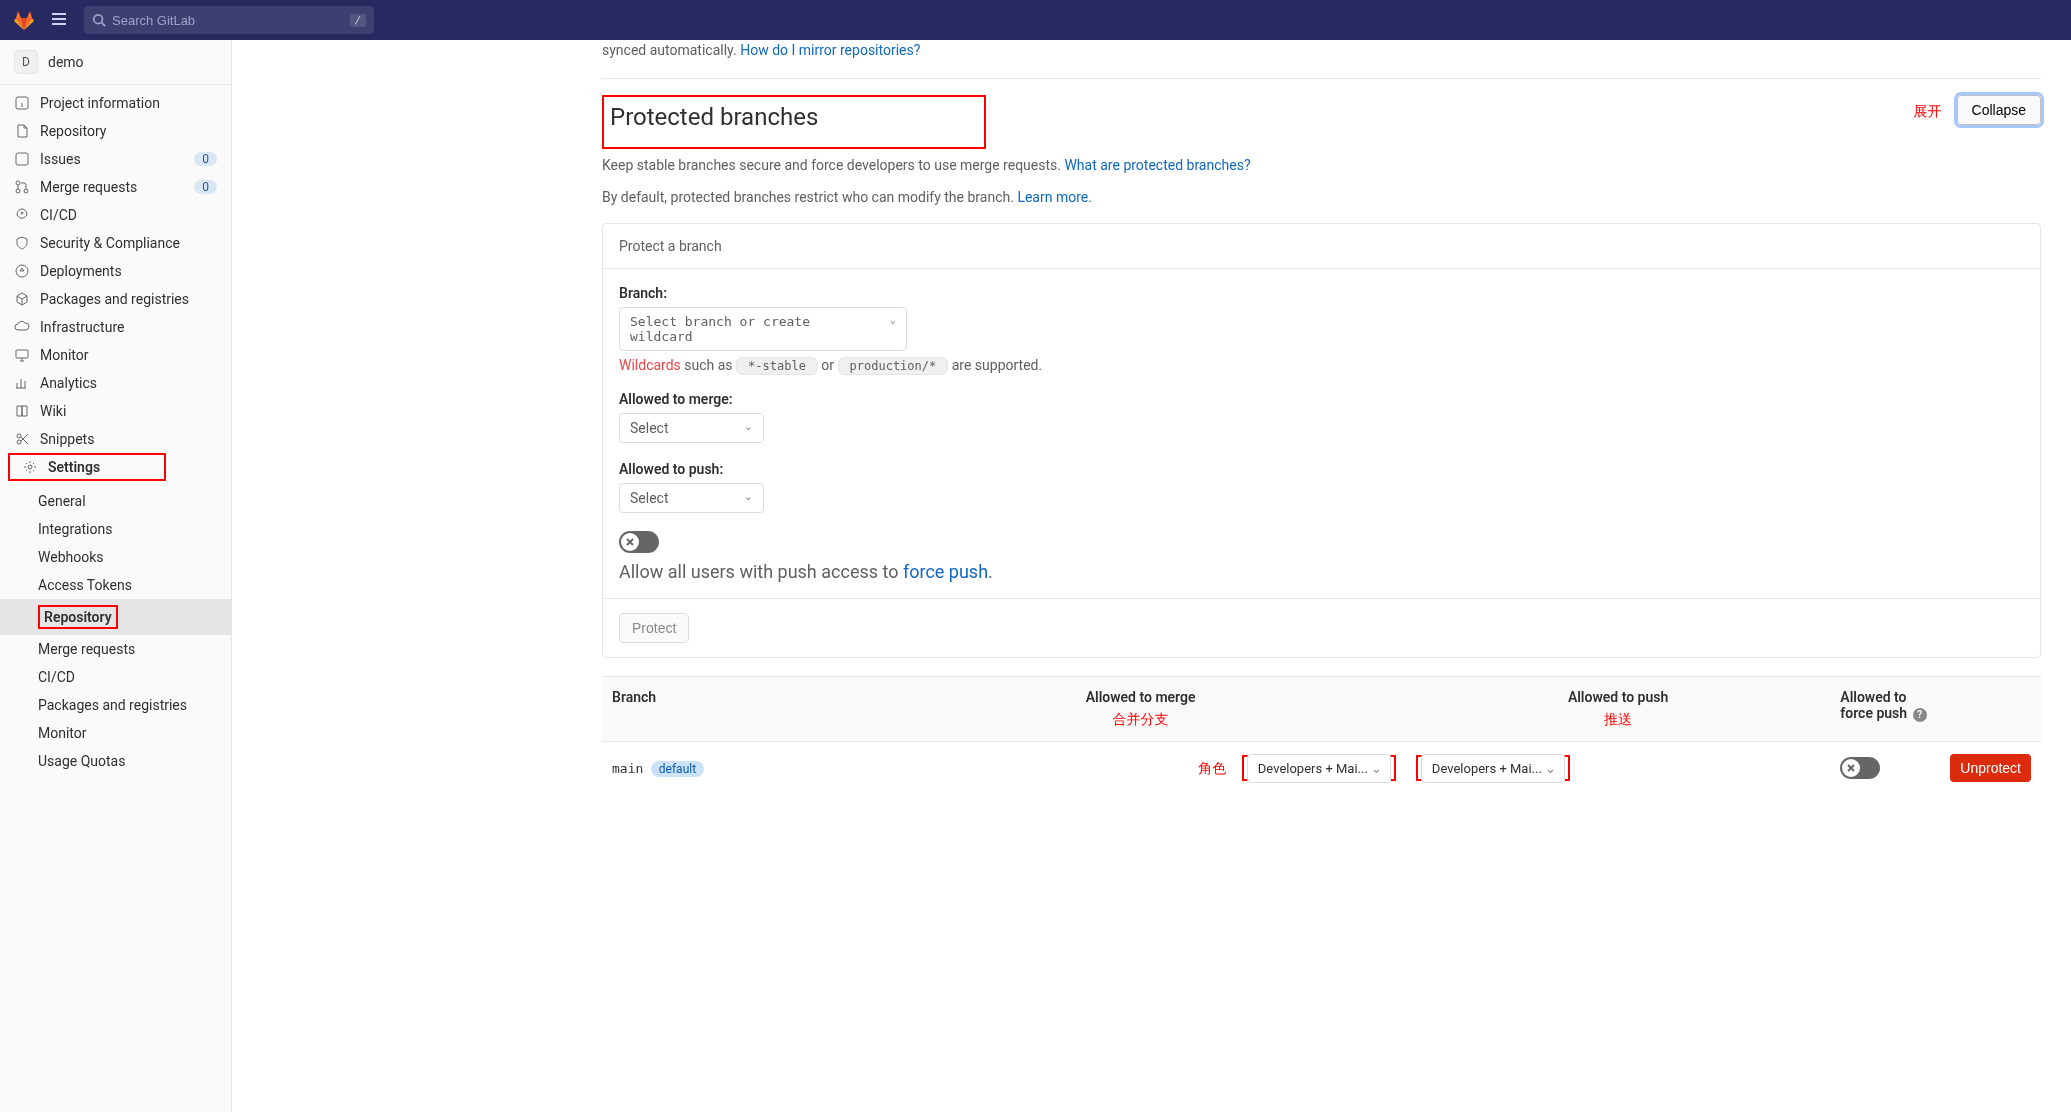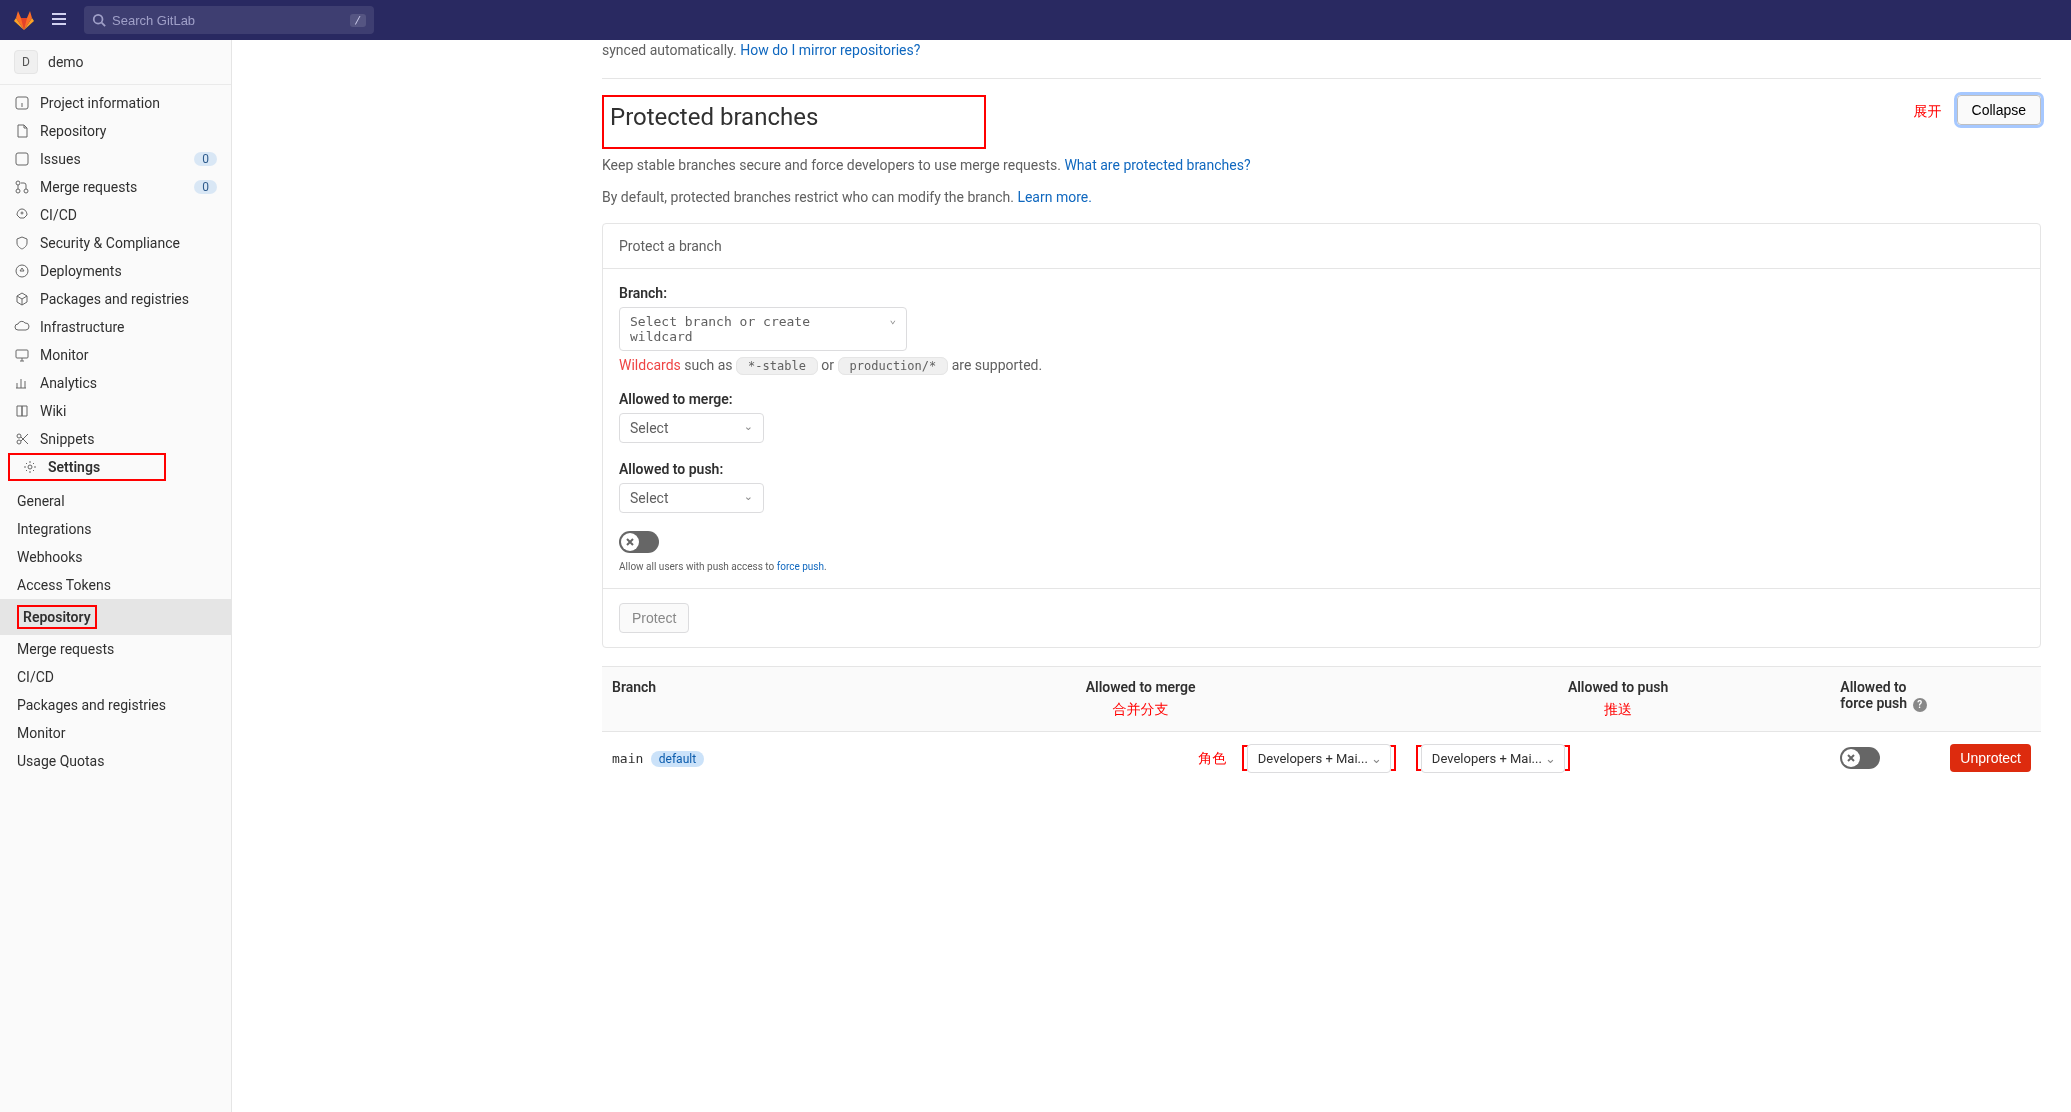--- a/index.html
+++ b/index.html
@@ -20,21 +20,21 @@
 .project-head { display: flex; align-items: center; padding: 10px 14px; border-bottom: 1px solid #eaeaea;}
 .proj-avatar { width: 24px; height: 24px; background: #f0f0f0; border: 1px solid #e5e5e5; border-radius: 4px; display: flex; align-items: center; justify-content: center; font-size: 12px; color: #555; }
 .proj-name { margin-left: 10px; font-size: 14px; color: #333; }
 
 .nav-list { list-style: none; padding: 4px 0; }
 .nav-item { display: flex; align-items: center; padding: 6px 14px; cursor: pointer; color: #303030; font-size: 14px; }
 .nav-icon { width: 16px; height: 16px; margin-right: 10px; display: inline-flex; }
 .nav-icon svg { width: 16px; height: 16px; stroke: #666; fill: none; }
 .nav-badge { margin-left: auto; background: #d9e7f5; color: #2e5b8c; border-radius: 10px; padding: 0 8px; font-size: 12px; }
 .sub-list { list-style: none; }
-.sub-item { padding: 6px 14px 6px 17px; cursor: pointer; font-size: 14px; color: #303030; }
+.sub-item { padding: 6px 14px 6px 38px; cursor: pointer; font-size: 14px; color: #303030; }
 .sub-item.active { background: #e5e5e5; font-weight: 600; }
 .red-box-nav { border: 2px solid #ff0000; display:flex; align-items:center; padding: 4px 12px; margin: 0px 2px 2px 8px; width: 158px;}
 .red-box-sub { border: 2px solid #ff0000; display:inline-block; padding: 2px 4px; }
 
 .main { flex: 1; overflow-y: auto; padding: 0 0 40px 0; }
 .content-inner { margin-left: 370px; margin-right: 30px; }
 
 .mirror-line { color: #606060; font-size: 14px; padding-top: 2px;}
 .mirror-line a { color: #1068bf; text-decoration: none; }
 
@@ -60,21 +60,21 @@
 .wildcard-hint .midlink { color: #ef4444;}
 .code-chip { background: #f0f0f0; border: 1px solid #e5e5e5; font-family: monospace; font-size: 12px; padding: 1px 11px; border-radius: 7px; }
 
 .small-select { border: 1px solid #dcdcde; border-radius: 4px; padding: 6px 28px 6px 10px; font-size: 14px; color: #606060; background: #fff; width: 145px; cursor: pointer; position: relative; }
 .small-select::after { content: "⌄"; position: absolute; right: 10px; top: 6px; color: #888; font-size: 11px; }
 .field-block { margin-top: 18px; }
 
 .toggle { width: 40px; height: 22px; background: #666; border-radius: 11px; position: relative; cursor: pointer; }
 .toggle-knob { position: absolute; left: 2px; top: 2px; width: 18px; height: 18px; background: #fff; border-radius: 50%; display:flex; align-items:center; justify-content:center;}
 .toggle-knob svg { width: 10px; height: 10px; stroke: #666; }
-.force-hint { margin-top: 8px; color: #606060; font-size: 10px;}
+.force-hint { margin-top: 8px; color: #606060; font-size: 18px;}
 
 .card-footer { border-top: 1px solid #e5e5e5; padding: 14px 16px;}
 .protect-btn { border: 1px solid #dcdcde; background: #fafafa; color: #888; padding: 6px 12px; border-radius: 4px; font-size: 14px;}
 
 table.branches { width: 100%; border-collapse: collapse; margin-top: 18px; }
 table.branches th { text-align: left; font-weight: 600; font-size: 14px; padding: 12px 10px; border-top: 1px solid #e5e5e5; border-bottom: 1px solid #e5e5e5; background: #fafafa; vertical-align: top;}
 table.branches td { padding: 12px 10px; font-size: 14px; vertical-align: middle;}
 .branch-name { font-family: monospace; font-size: 13px; }
 .default-badge { background: #cbe2f9; color: #0b5cad; border-radius: 10px; padding: 1px 8px; font-size: 12px; margin-left: 4px;}
 .th-annot { color: #ff0000; font-weight: 400; font-size: 14px; text-align: center; display:block; margin-top: 6px;}

